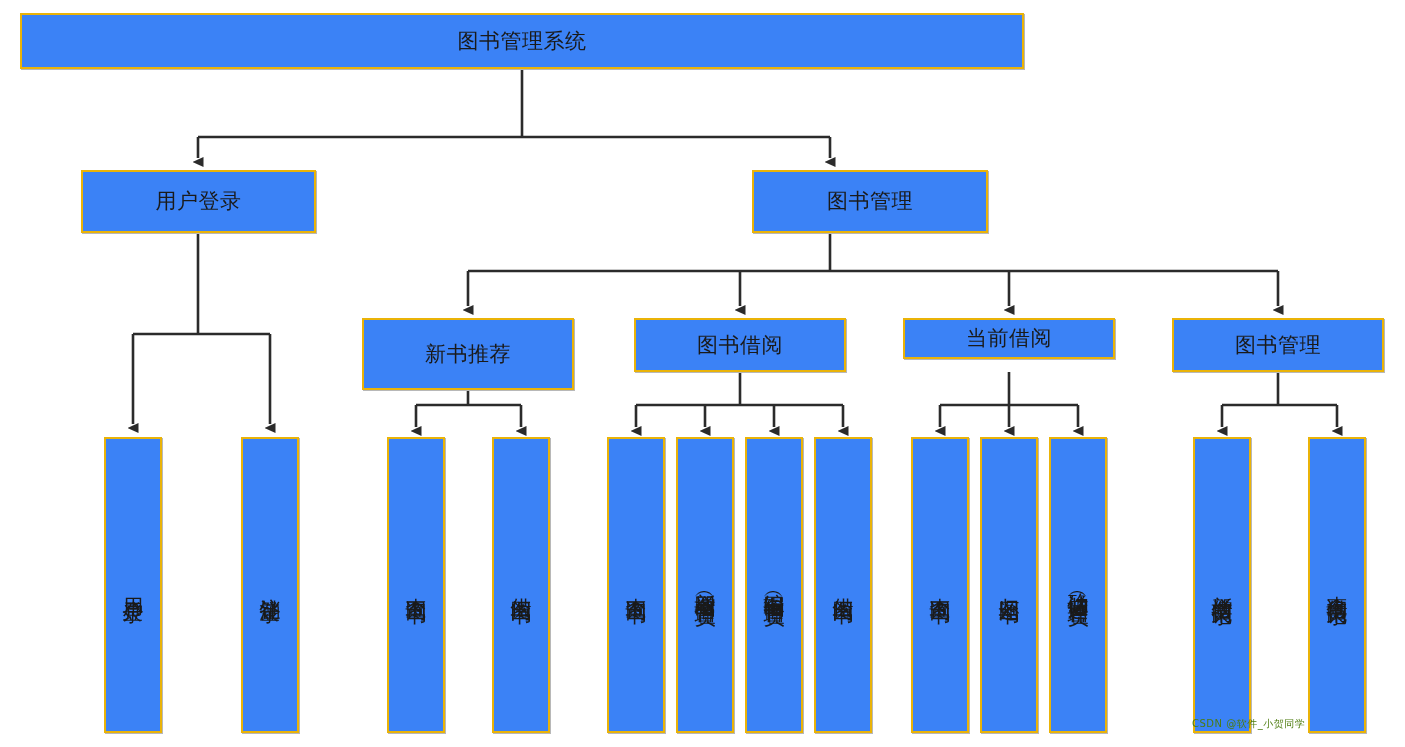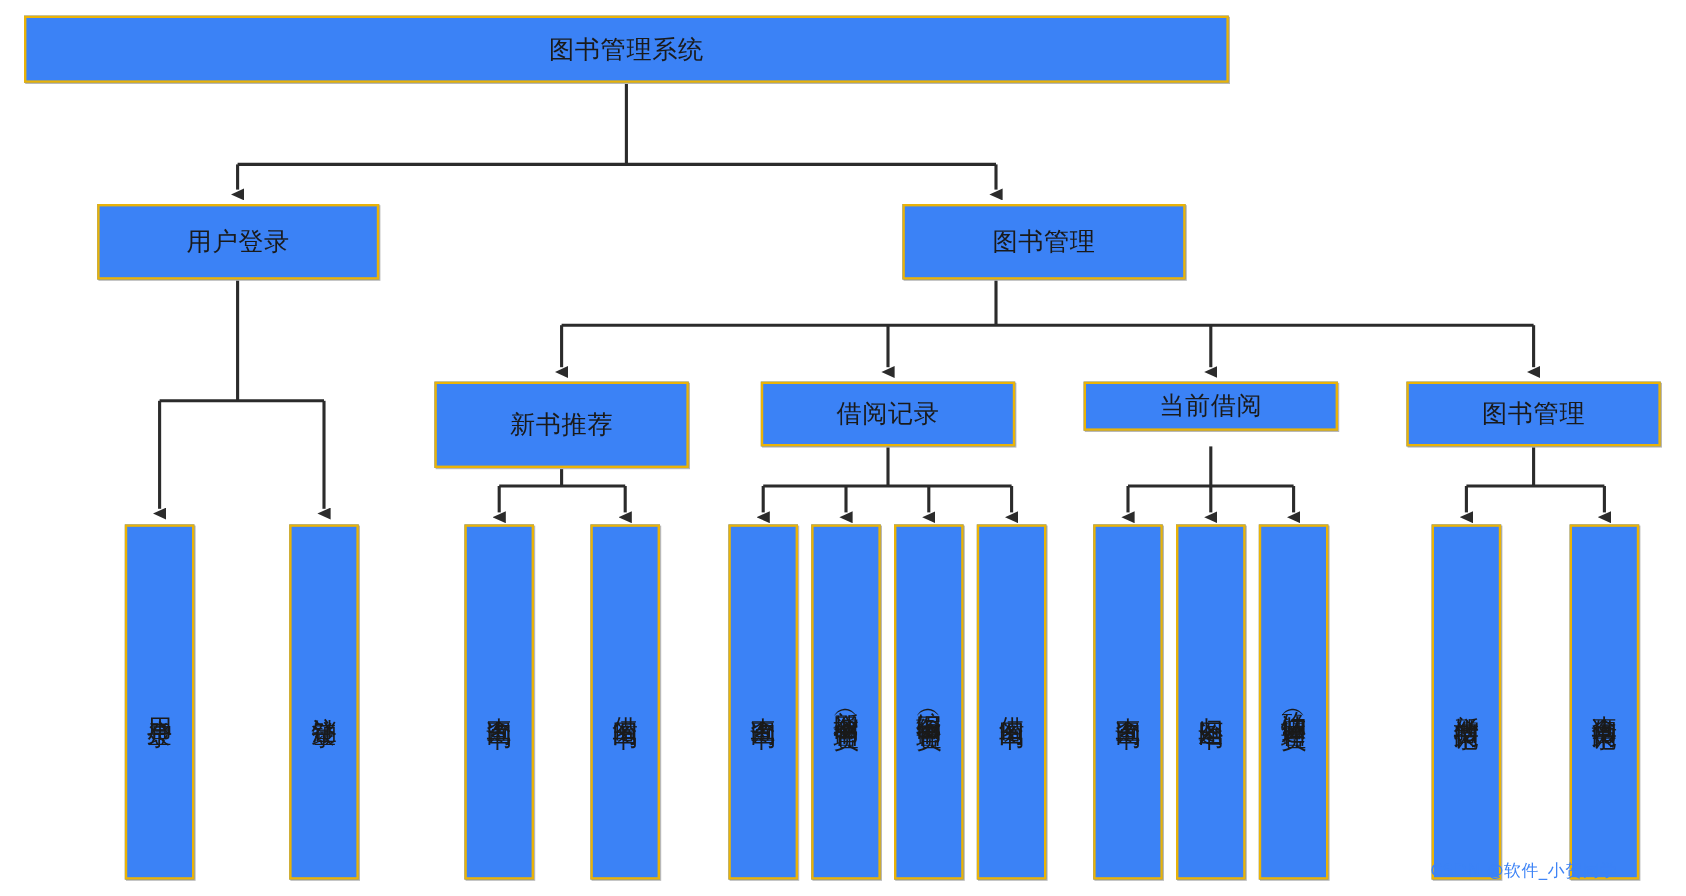--- a/index.html
+++ b/index.html
@@ -49,22 +49,22 @@
     font-size: 21px;
     color: #1a1a1a;
     writing-mode: vertical-rl;
     text-orientation: upright;
     letter-spacing: 2px;
     line-height: 1.05;
     white-space: nowrap;
   }
   .watermark {
     position: absolute;
-    font-size: 14px;
-    color: #3b82f6;
+    font-size: 10px;
+    color: #4d7c0f;
     white-space: nowrap;
     pointer-events: none;
     letter-spacing: 0.5px;
   }
 </style>
 </head>
 <body>
 
 <div id="canvas">
 
@@ -128,21 +128,21 @@
 
   <div class="node-box" style="left:752px; top:170px; width:236px; height:63px;">
     <span class="node-label-h">图书管理</span>
   </div>
 
   <div class="node-box" style="left:362px; top:318px; width:212px; height:72px;">
     <span class="node-label-h">新书推荐</span>
   </div>
 
   <div class="node-box" style="left:634px; top:318px; width:212px; height:54px;">
-    <span class="node-label-h">借阅记录</span>
+    <span class="node-label-h">图书借阅</span>
   </div>
 
   <div class="node-box" style="left:903px; top:318px; width:212px; height:41px;">
     <span class="node-label-h">当前借阅</span>
   </div>
 
   <div class="node-box" style="left:1172px; top:318px; width:212px; height:54px;">
     <span class="node-label-h">图书管理</span>
   </div>
 

